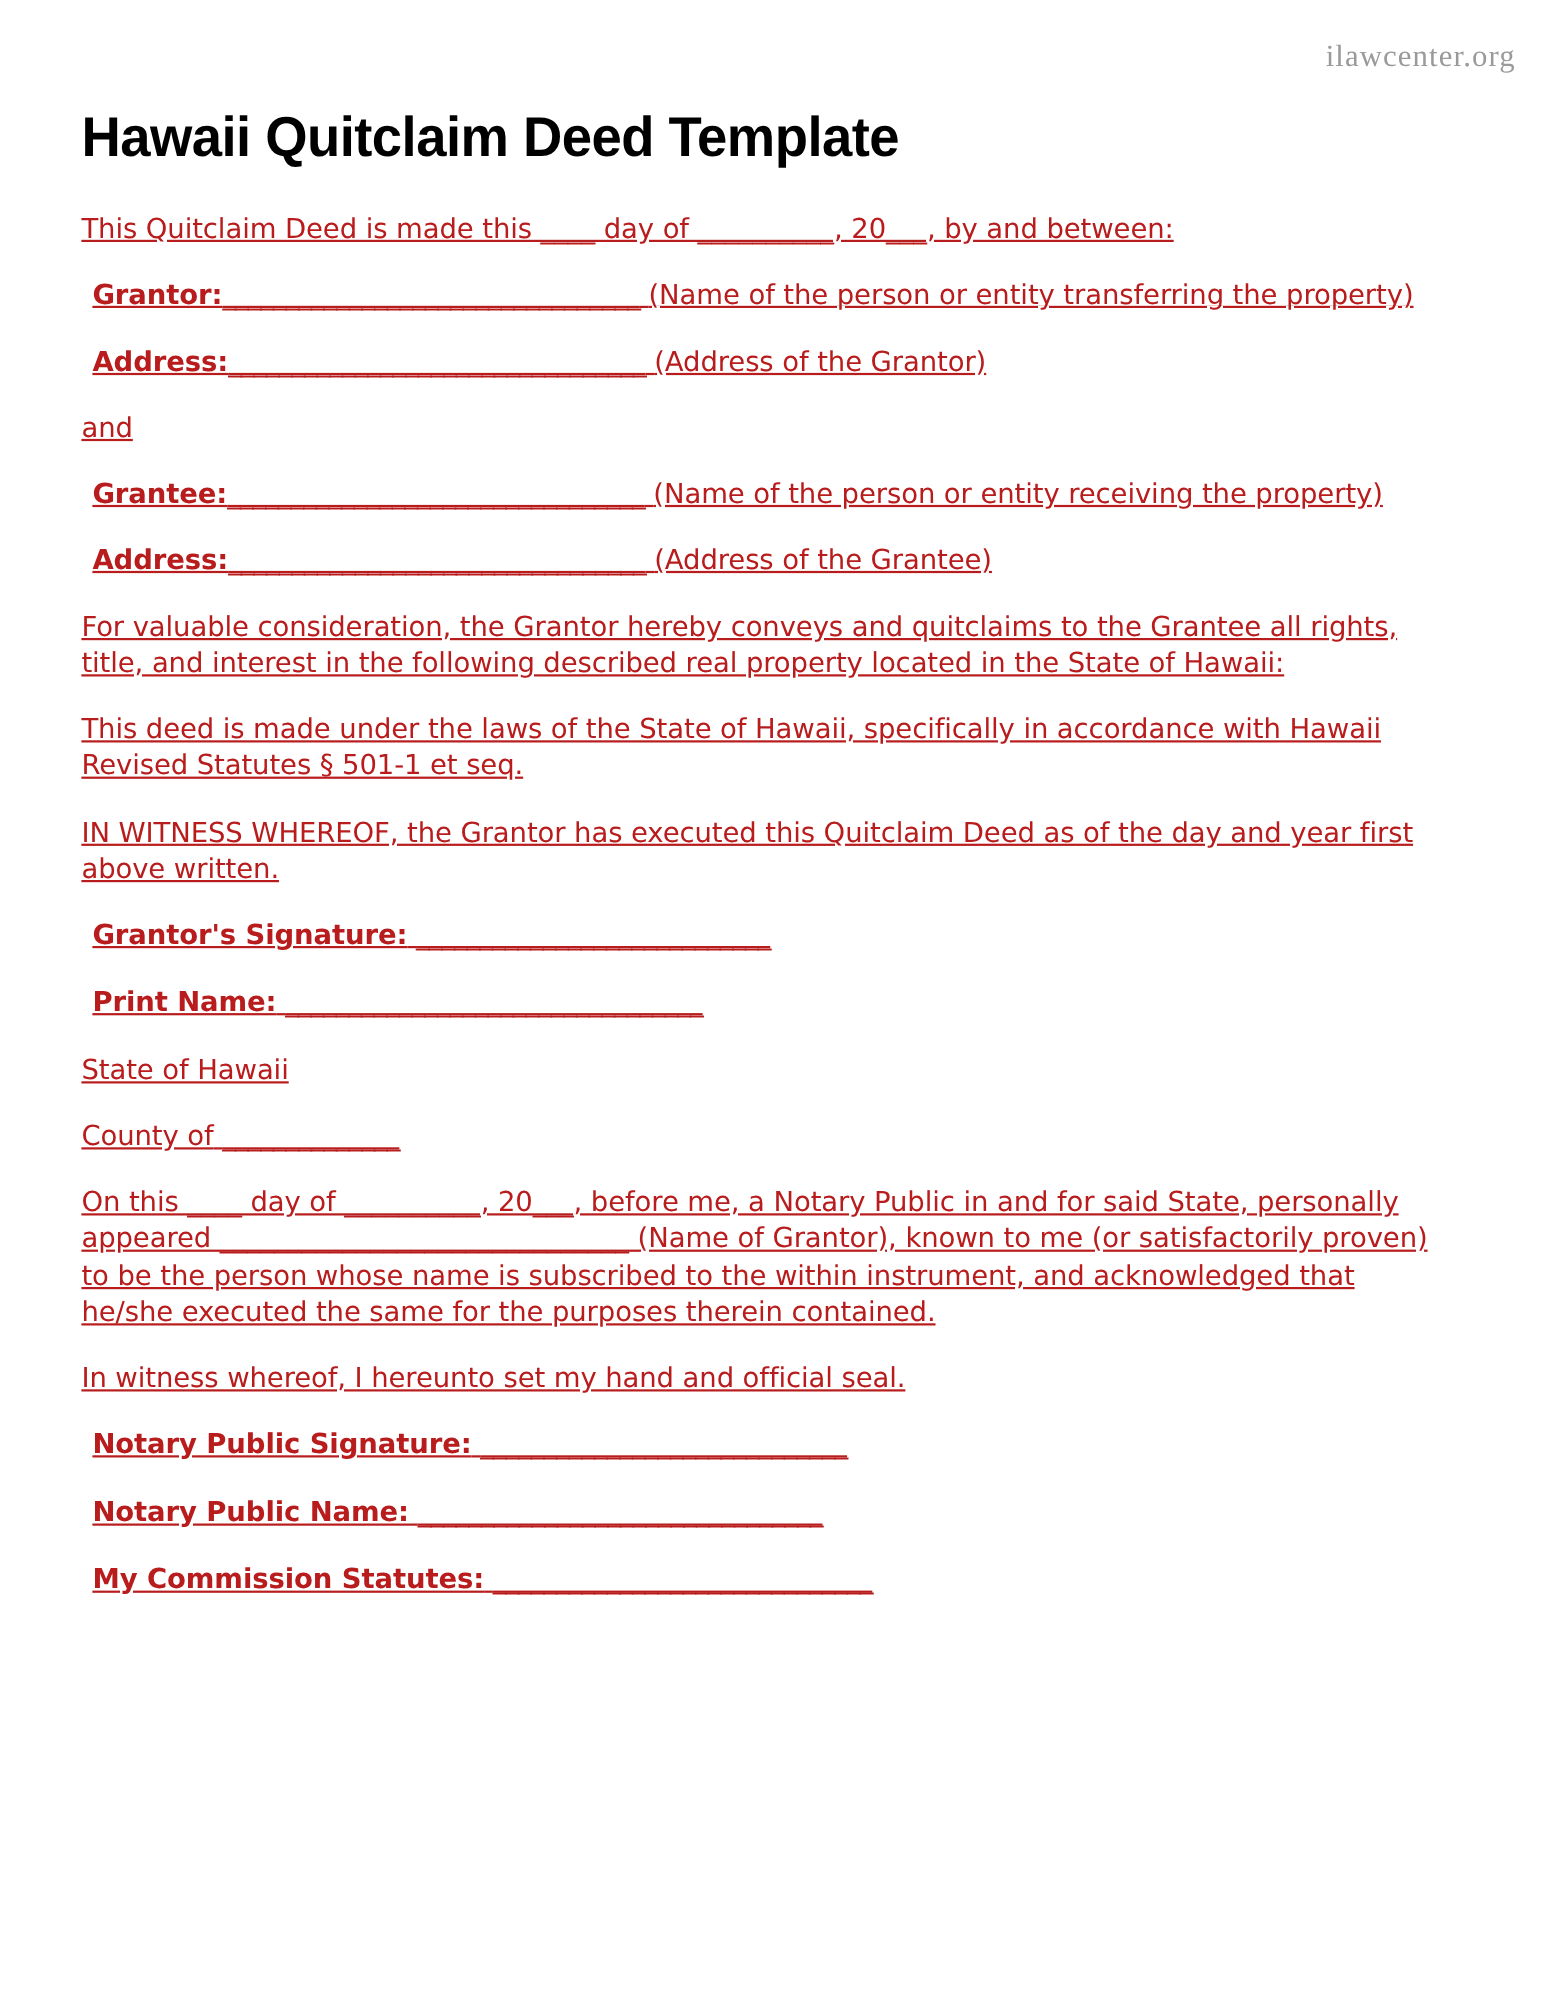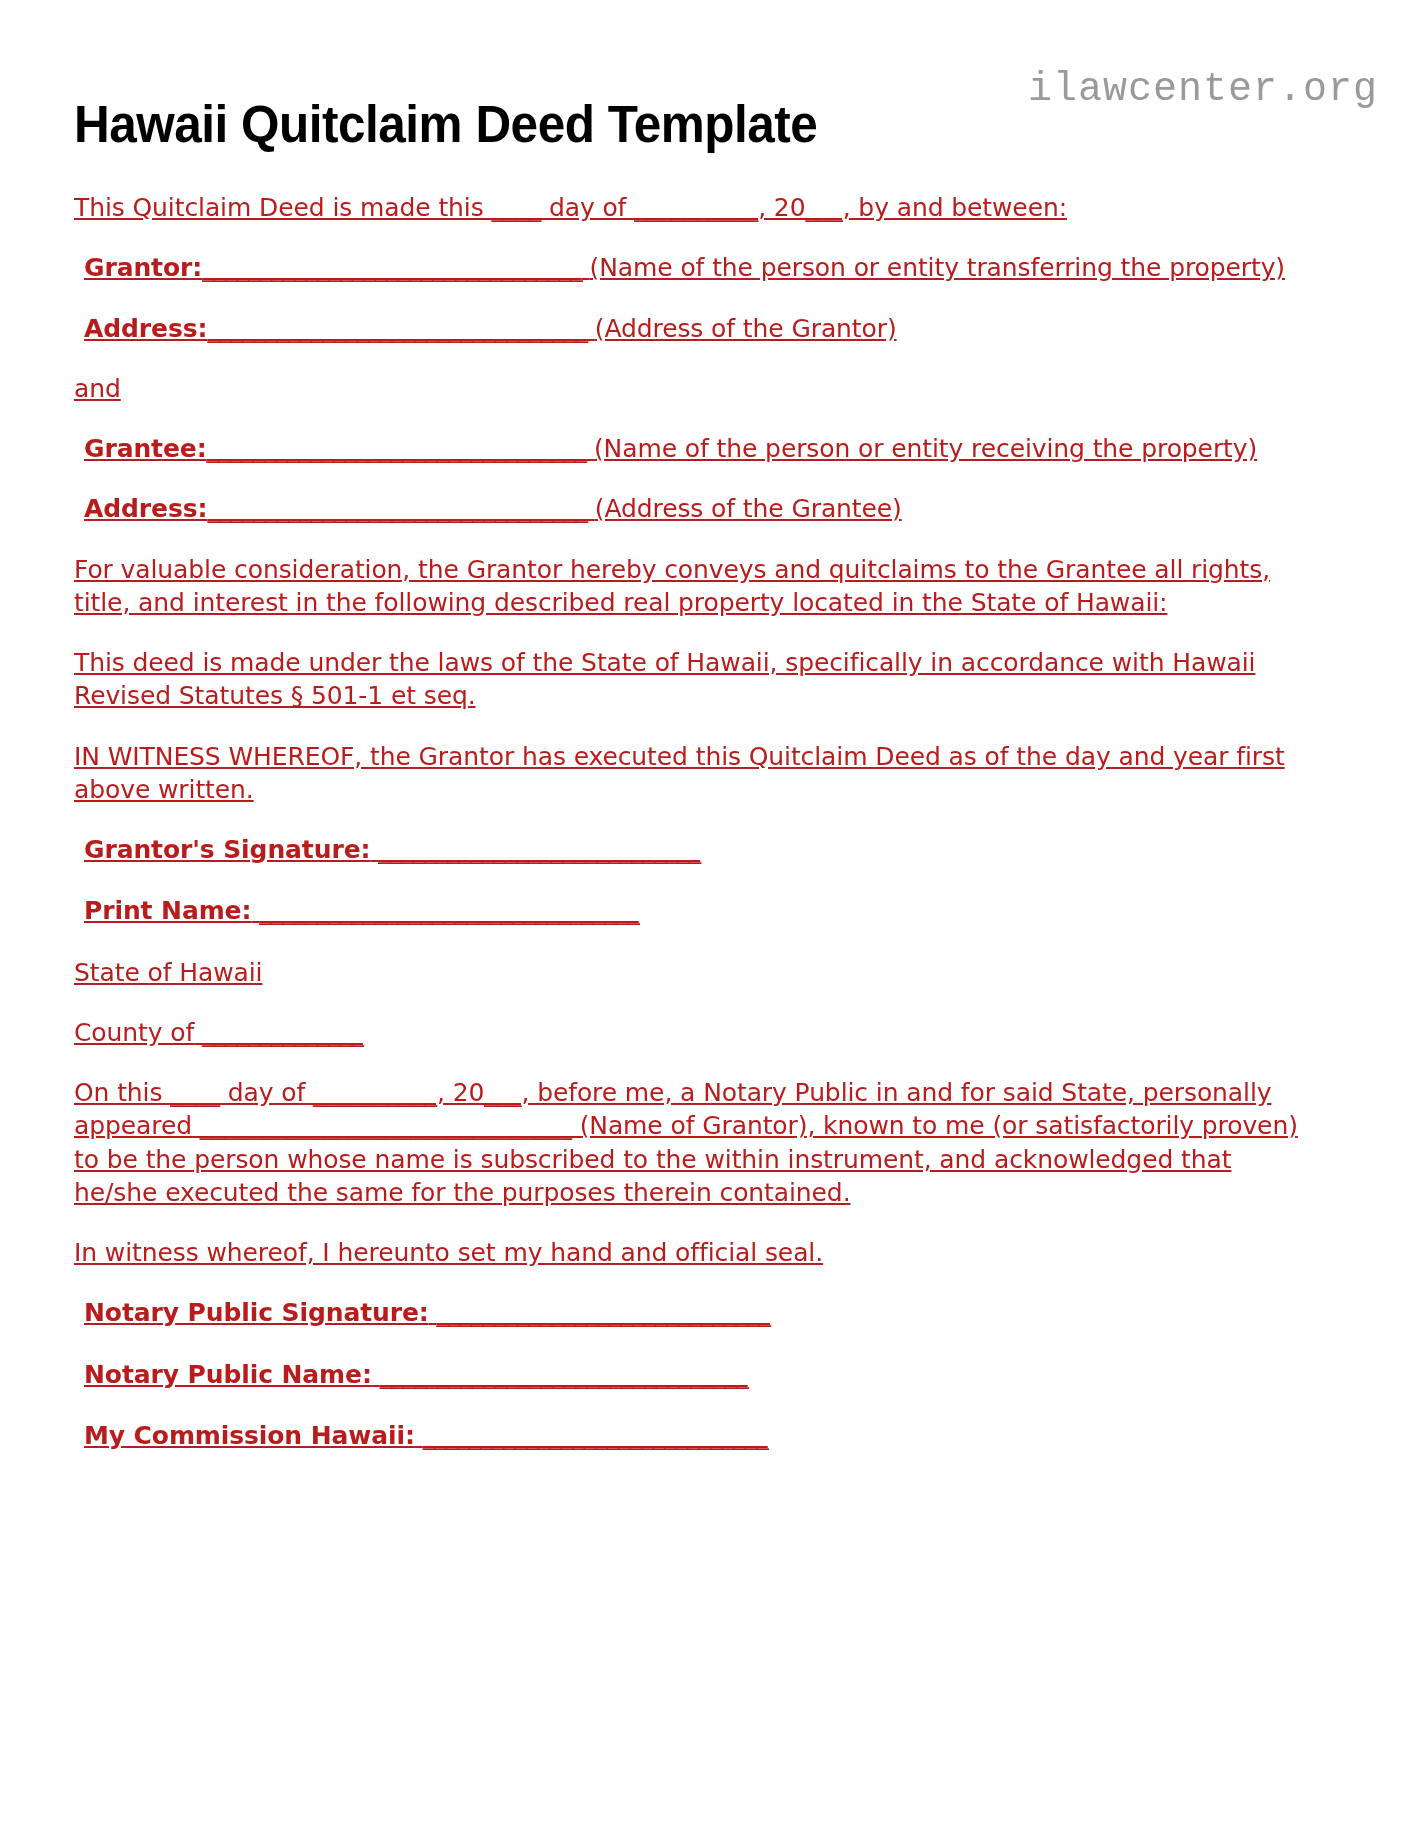--- a/index.html
+++ b/index.html
@@ -24,28 +24,27 @@
     background: #ffffff;
     box-sizing: border-box;
     padding: 0;
   }
 
   
   .watermark {
     position: absolute;
     top: 38px;
     right: 33px;
-    font-family: Liberation Mono, monospace;
-    font-size: 40px;
+    font-family: Liberation Serif, serif;
+    font-size: 28px;
     line-height: 1;
     letter-spacing: 1px;
     color: #9a9a9a;
     white-space: nowrap;
     user-select: none;
-    margin-top: 32px;
   }
 
   
   .content {
     position: absolute;
     left: 74px;
     top: 96px;
     width: 1245px;
   }
 
@@ -172,17 +171,17 @@
 
     <p class="para sigline-row">
       <span class="lbl">Notary Public Signature:</span> <span class="sig-line">_____________________________</span>
     </p>
 
     <p class="para sigline-row">
       <span class="lbl">Notary Public Name:</span> <span class="sig-line">________________________________</span>
     </p>
 
     <p class="para sigline-row">
-      <span class="lbl">My Commission Hawaii:</span> <span class="sig-line">______________________________</span>
+      <span class="lbl">My Commission Statutes:</span> <span class="sig-line">______________________________</span>
     </p>
 
   </div>
 </div>
 
 </body></html>

